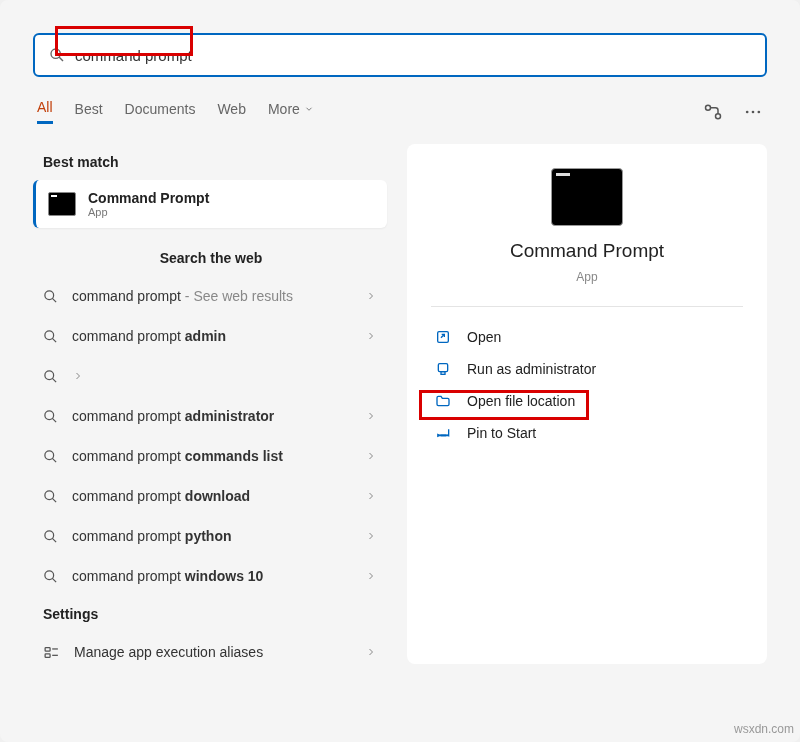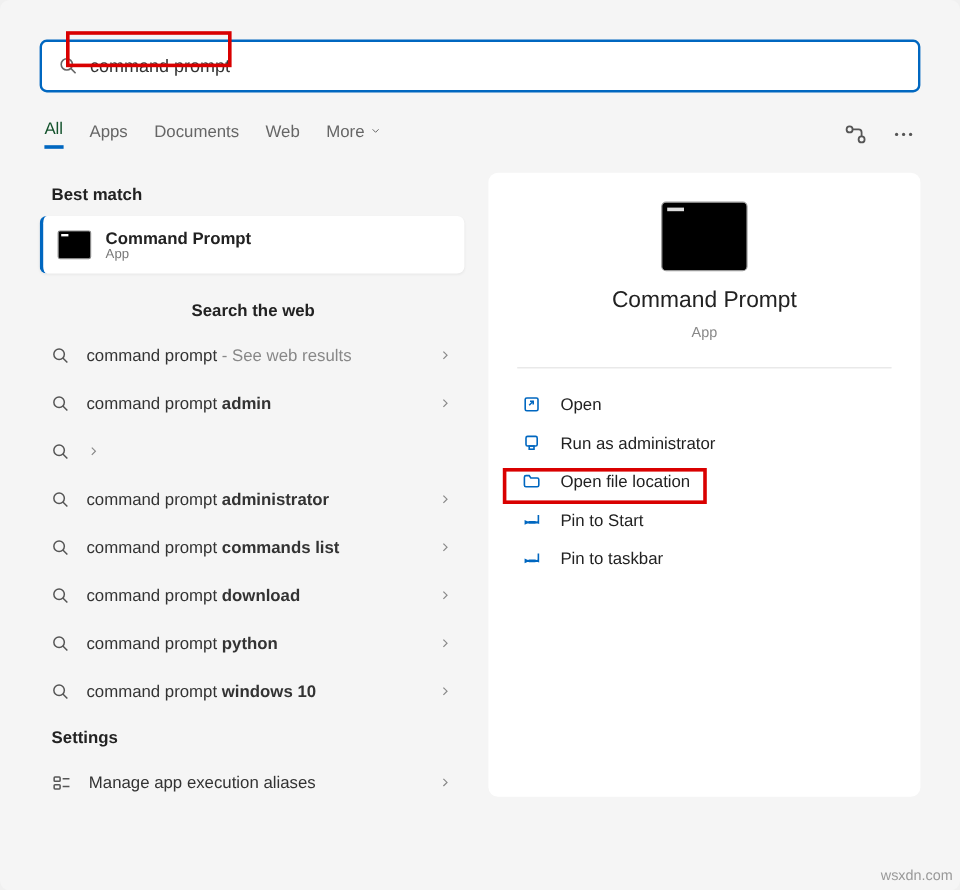--- a/index.html
+++ b/index.html
@@ -11,21 +11,21 @@
   }
   .search-icon { color: #666; margin-right: 10px; display:flex; align-items:center;}
   .search-input {
     border: none; outline: none; font-size: 15px; color: #333; flex: 1; background: transparent;
   }
   .hl-search { position: absolute; left: 55px; top: 26px; width: 138px; height: 30px; border: 3px solid #d90000; pointer-events: none;}
   .hl-run { position: absolute; left: 419px; top: 390px; width: 170px; height: 30px; border: 3px solid #d90000; pointer-events: none;}
   .tabs-row { display: flex; align-items: center; justify-content: space-between; margin-top: 22px; padding: 0 4px;}
   .tabs { display: flex; gap: 22px; align-items: center; }
   .tab { font-size: 14px; color: #666; cursor: pointer; padding-bottom: 6px; }
-  .tab.active { color: #14532d; font-weight: 500; border-bottom: 3px solid #0067c0; }
+  .tab.active { color: #c2410c; font-weight: 500; border-bottom: 3px solid #0067c0; }
   .more-tab { display: flex; align-items: center; gap: 4px; }
   .right-tools { display: flex; gap: 20px; align-items: center; color: #555; }
   .main { display: flex; gap: 20px; margin-top: 20px; align-items: flex-start;}
   .left { width: 354px; }
   .right { flex: 1; background: #fff; border-radius: 8px; padding: 24px 12px; min-height: 520px;}
   .section-header { font-size: 14px; font-weight: 600; color: #222; padding: 10px 8px 10px 10px; }
   .best-card {
     background: #fff; border-radius: 6px; display: flex; align-items: center; padding: 10px 12px;
     box-shadow: 0 1px 2px rgba(0,0,0,0.05); border-left: 3px solid #0067c0;
   }
@@ -63,21 +63,21 @@
           <circle cx="10" cy="10" r="7"></circle>
           <line x1="21" y1="21" x2="15" y2="15"></line>
         </svg>
     </span>
     <input class="search-input" value="command prompt" style="">
   </div>
 
   <div class="tabs-row">
     <div class="tabs">
       <div class="tab active">All</div>
-      <div class="tab">Apps</div>
+      <div class="tab">Best</div>
       <div class="tab">Documents</div>
       <div class="tab">Web</div>
       <div class="tab more-tab">
         <span>More</span>
         <svg width="10" height="10" viewBox="0 0 24 24" fill="none" stroke="#666" stroke-width="2">
             <polyline points="6 9 12 15 18 9"></polyline>
           </svg>
       </div>
     </div>
     <div class="right-tools">
@@ -278,27 +278,19 @@
         <span>Open file location</span>
       </div>
       <div class="action">
         <span class="aicon">
             <svg width="16" height="16" viewBox="0 0 24 24" fill="none" stroke="#0067c0" stroke-width="2">
               <path d="M15 3l6 6-4 2-5 5-2 5-2-2 5-2 5-5 2-4-6-6z" transform="rotate(45 12 12)"></path>
             </svg>
           </span>
         <span>Pin to Start</span>
       </div>
-      <div class="action">
-        <span class="aicon">
-            <svg width="16" height="16" viewBox="0 0 24 24" fill="none" stroke="#0067c0" stroke-width="2">
-              <path d="M15 3l6 6-4 2-5 5-2 5-2-2 5-2 5-5 2-4-6-6z" transform="rotate(45 12 12)"></path>
-            </svg>
-          </span>
-        <span>Pin to taskbar</span>
-      </div>
     </div>
   </div>
 </div>
 
 <div class="hl-search"></div>
 <div class="hl-run"></div>
 <div class="watermark">wsxdn.com</div>
 
 </body></html>

